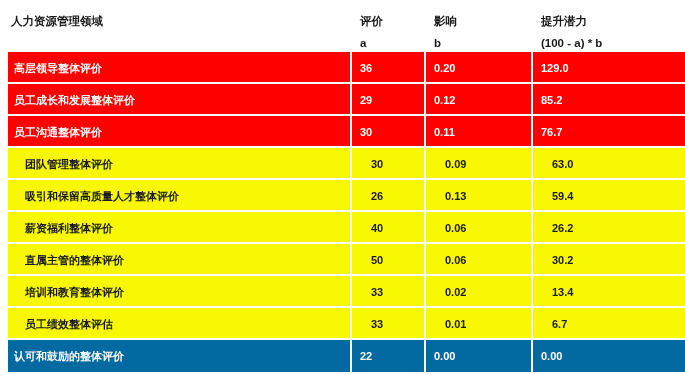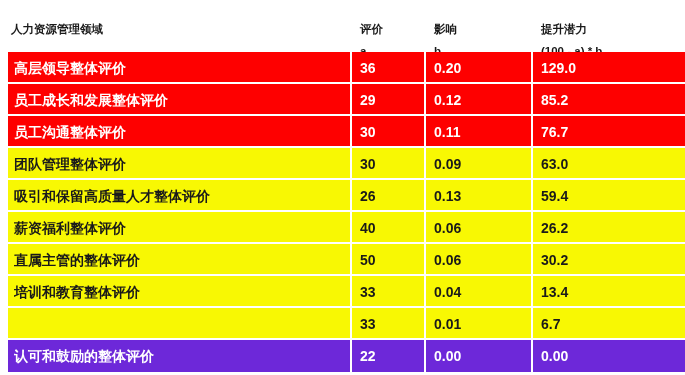--- a/index.html
+++ b/index.html
@@ -22,21 +22,20 @@
     background: #ffffff;
   }
 
   
   .thead {
     position: absolute;
     left: 0;
     top: 0;
     width: 685px;
     height: 52px;
-    margin-top: 8px;
   }
   .hcell {
     position: absolute;
     font-size: 11.5px;
     font-weight: bold;
     color: #1a1a1a;
     line-height: 14px;
     white-space: nowrap;
   }
   .hcell .l1 { display: block; }
@@ -58,32 +57,32 @@
   .row {
     position: relative;
     height: 32px;
     box-sizing: border-box;
     border-bottom: 2px solid #ffffff;
   }
   .row:last-child { border-bottom: none; }
 
   .row.red    { background: #fe0000; }
   .row.yellow { background: #f8f803; }
-  .row.green  { background: #6d28d9; padding-left: 32px; }
+  .row.green  { background: #0369a1; padding-left: 32px; }
 
   .row.red .cell,
   .row.green .cell { color: #ffffff; }
-  .row.yellow .cell { color: #1a1a1a; }
+  .row.yellow .cell { color: #1a1a1a; margin-left: 11px; }
 
   .cell {
     position: absolute;
     top: 0;
     height: 32px;
     line-height: 32px;
-    font-size: 14px;
+    font-size: 11px;
     font-weight: bold;
     white-space: nowrap;
     overflow: hidden;
   }
 
   .c-area  { left: 6px;   width: 330px; }
   .c-score { left: 352px; width: 66px;  }
   .c-imp   { left: 426px; width: 100px; }
   .c-pot   { left: 533px; width: 140px; }
 
@@ -182,27 +181,28 @@
         <div class="cell c-score">50</div>
         <div class="cell c-imp">0.06</div>
         <div class="cell c-pot">30.2</div>
         <div class="vsep v1"></div>
         <div class="vsep v2"></div>
         <div class="vsep v3"></div>
       </div>
       <div class="row yellow">
         <div class="cell c-area">培训和教育整体评价</div>
         <div class="cell c-score">33</div>
-        <div class="cell c-imp">0.04</div>
+        <div class="cell c-imp">0.02</div>
         <div class="cell c-pot">13.4</div>
         <div class="vsep v1"></div>
         <div class="vsep v2"></div>
         <div class="vsep v3"></div>
       </div>
       <div class="row yellow">
+        <div class="cell c-area">员工绩效整体评估</div>
         <div class="cell c-score">33</div>
         <div class="cell c-imp">0.01</div>
         <div class="cell c-pot">6.7</div>
         <div class="vsep v1"></div>
         <div class="vsep v2"></div>
         <div class="vsep v3"></div>
       </div>
       <div class="row green">
         <div class="cell c-area">认可和鼓励的整体评价</div>
         <div class="cell c-score">22</div>

